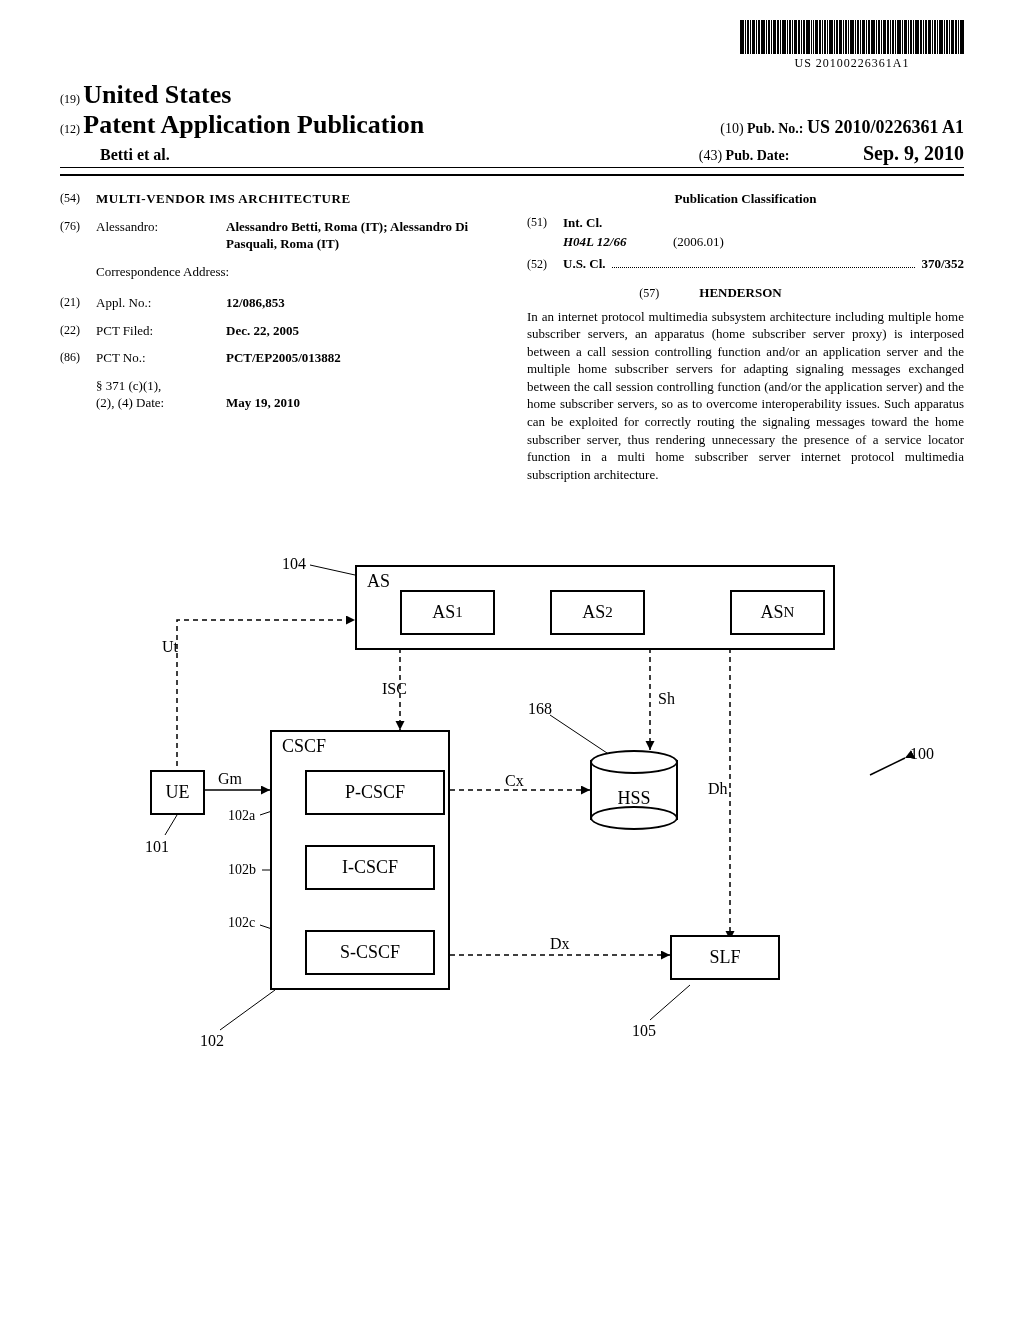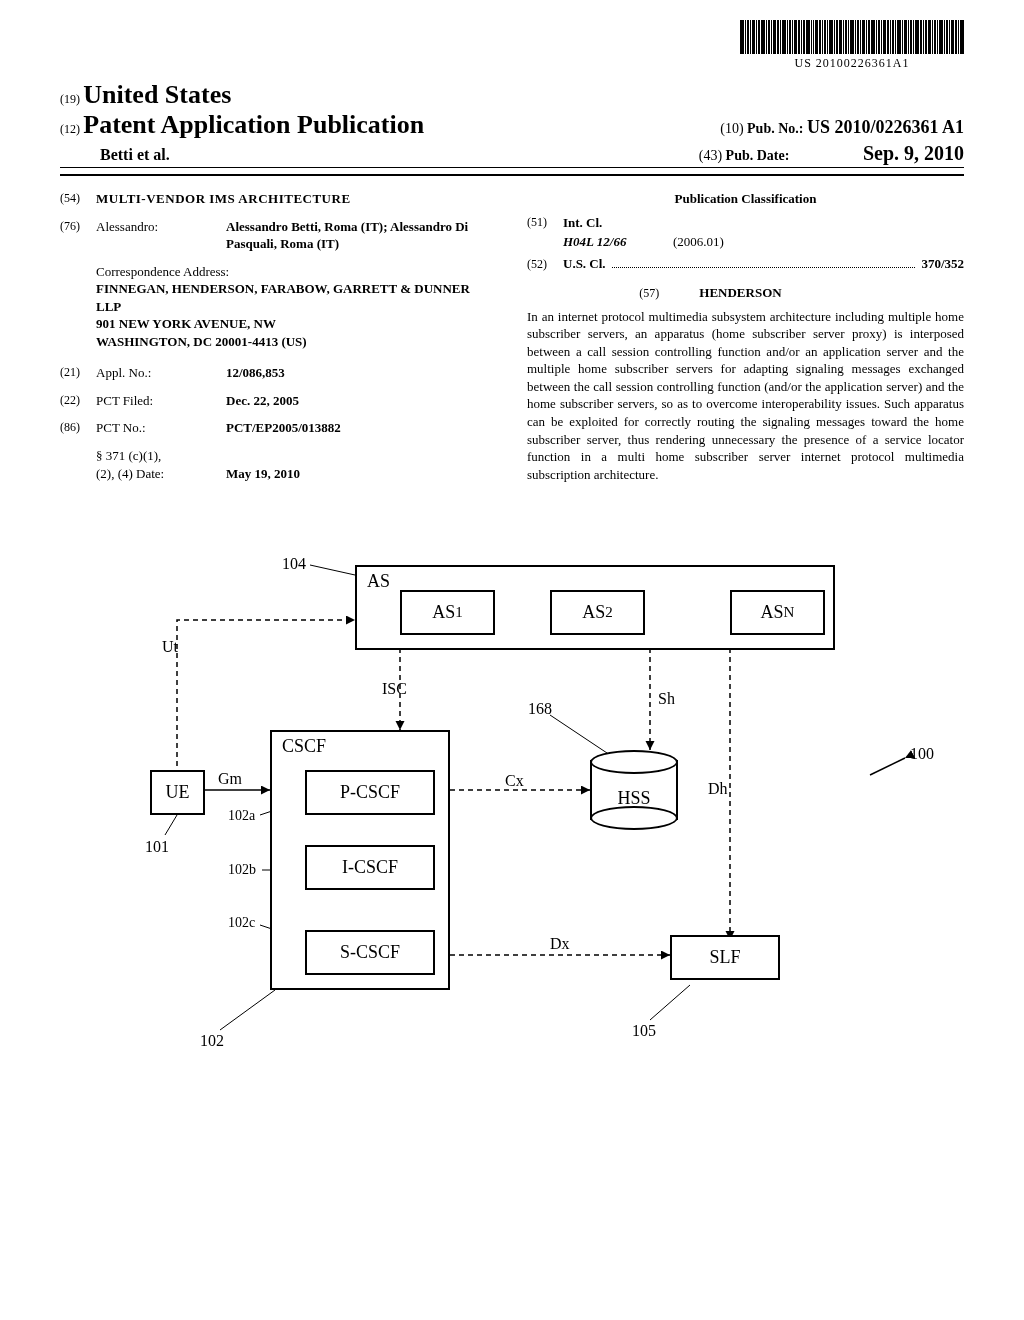--- a/index.html
+++ b/index.html
@@ -247,24 +247,20 @@
         <div class="field-code">(54)</div>
         <div class="title54">MULTI-VENDOR IMS ARCHITECTURE</div>
       </div>
       <div class="field-row" style="margin-top:10px">
         <div class="field-code">(76)</div>
         <div class="field-label">Alessandro:</div>
         <div class="field-value">Alessandro Betti, Roma (IT); Alessandro Di Pasquali, Roma (IT)</div>
       </div>
       <div class="corr">
         <div class="corr-label">Correspondence Address:</div>
-        <div class="corr-body" style="white-space:pre-line">FINNEGAN, HENDERSON, FARABOW, GARRETT &amp; DUNNER
-LLP
-901 NEW YORK AVENUE, NW
-WASHINGTON, DC 20001-4413 (US)</div>
       </div>
       <div class="field-row">
         <div class="field-code">(21)</div>
         <div class="field-label">Appl. No.:</div>
         <div class="field-value">12/086,853</div>
       </div>
       <div class="field-row">
         <div class="field-code">(22)</div>
         <div class="field-label">PCT Filed:</div>
         <div class="field-value">Dec. 22, 2005</div>
@@ -361,21 +357,21 @@
         <sub>N</sub>
     </div>
 
     <div class="box" style="left:40px; top:230px; width:55px; height:45px;">
       <span>UE</span>
     </div>
 
     <div class="box" style="left:160px; top:190px; width:180px; height:260px; justify-content:flex-start; padding-left:10px; align-items:flex-start; padding-top:4px;">
       <span>CSCF</span>
     </div>
-    <div class="box" style="left:195px; top:230px; width:130px; height:45px;">
+    <div class="box" style="left:195px; top:230px; width:140px; height:45px;">
       <span>P-CSCF</span>
     </div>
     <div class="box" style="left:195px; top:390px; width:130px; height:45px;">
       <span>S-CSCF</span>
     </div>
     <div class="box" style="left:195px; top:305px; width:130px; height:45px;">
       <span>I-CSCF</span>
     </div>
 
     <div class="hss-cyl" style="left:480px; top:210px;">

